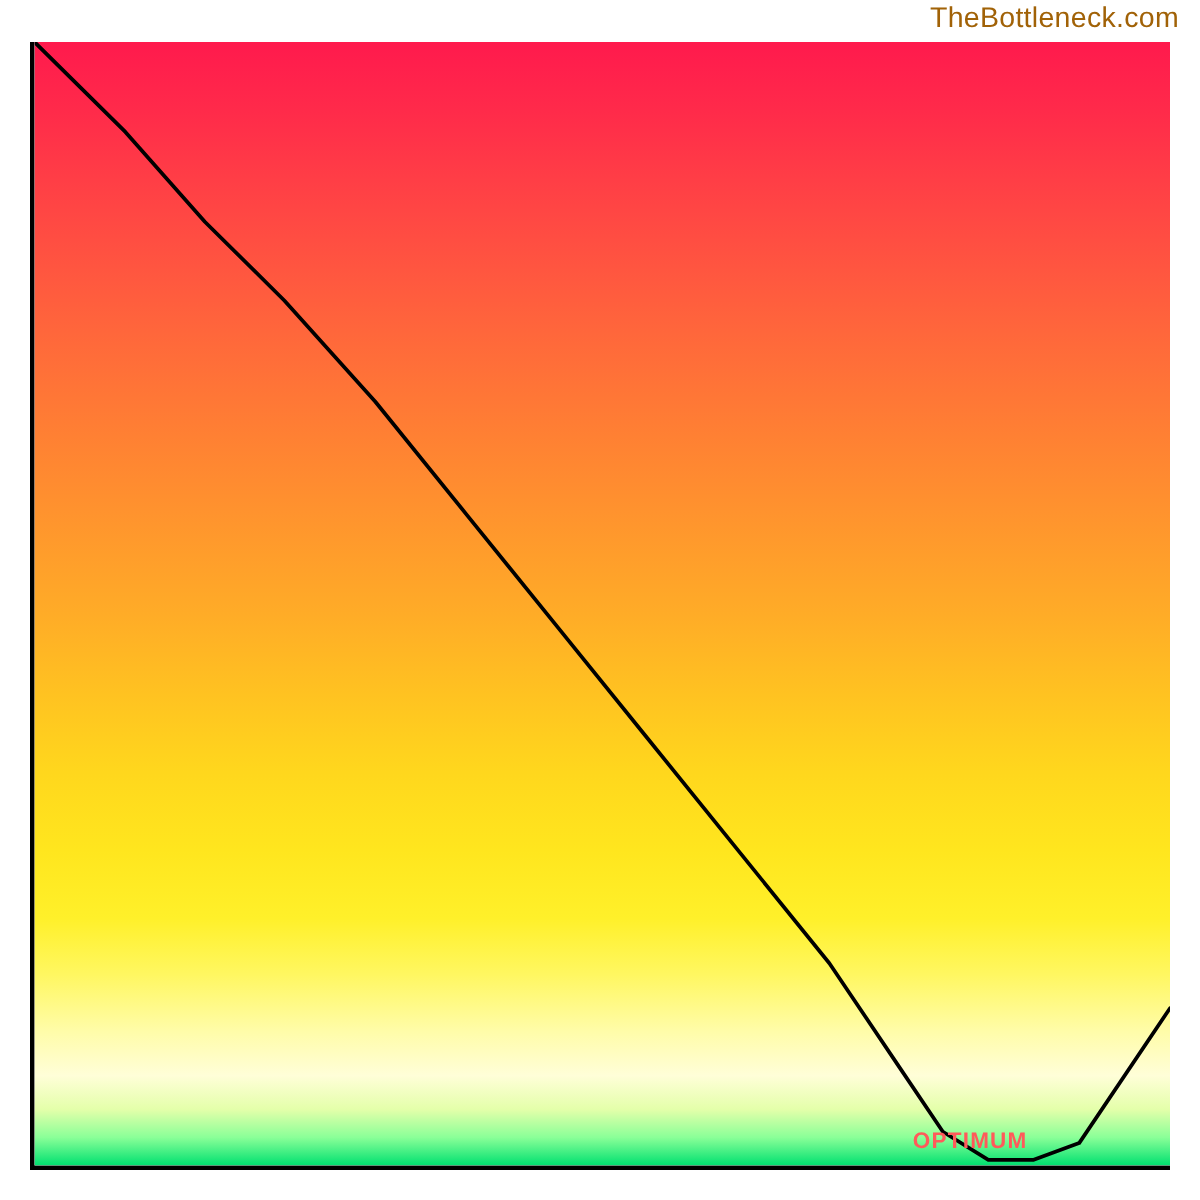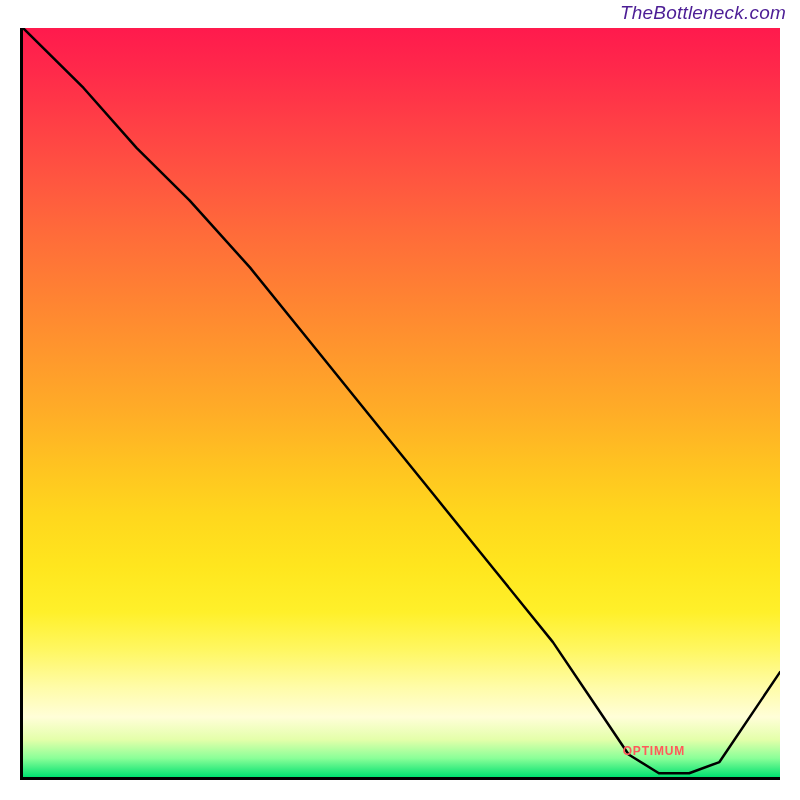--- a/index.html
+++ b/index.html
@@ -8,24 +8,23 @@
     height: 800px;
     background: #ffffff;
     font-family: Arial, Helvetica, sans-serif;
     position: relative;
   }
   .attribution {
     position: absolute;
     top: 2px;
     right: 14px;
     font-size: 19px;
-    color: #4c1d95;
+    color: #a16207;
     font-weight: 500;
     letter-spacing: 0.2px;
-    font-style: italic;
   }
   .plot-area {
     position: absolute;
     left: 20px;
     top: 28px;
     width: 760px;
     height: 752px;
     border-left: 3px solid #000;
     border-bottom: 3px solid #000;
     overflow: hidden;
@@ -61,23 +60,23 @@
   .curve-svg {
     position: absolute;
     left: 0;
     top: 0;
     width: 100%;
     height: 100%;
     pointer-events: none;
   }
   .marker {
     position: absolute;
-    bottom: 19px;
+    bottom: 8px;
     right: 95px;
-    font-size: 12px;
+    font-size: 15px;
     font-weight: 700;
     color: #ff5a5a;
     letter-spacing: 0.8px;
     white-space: nowrap;
   }
 </style>
 </head>
 <body>
 
 <div class="attribution">TheBottleneck.com</div>

